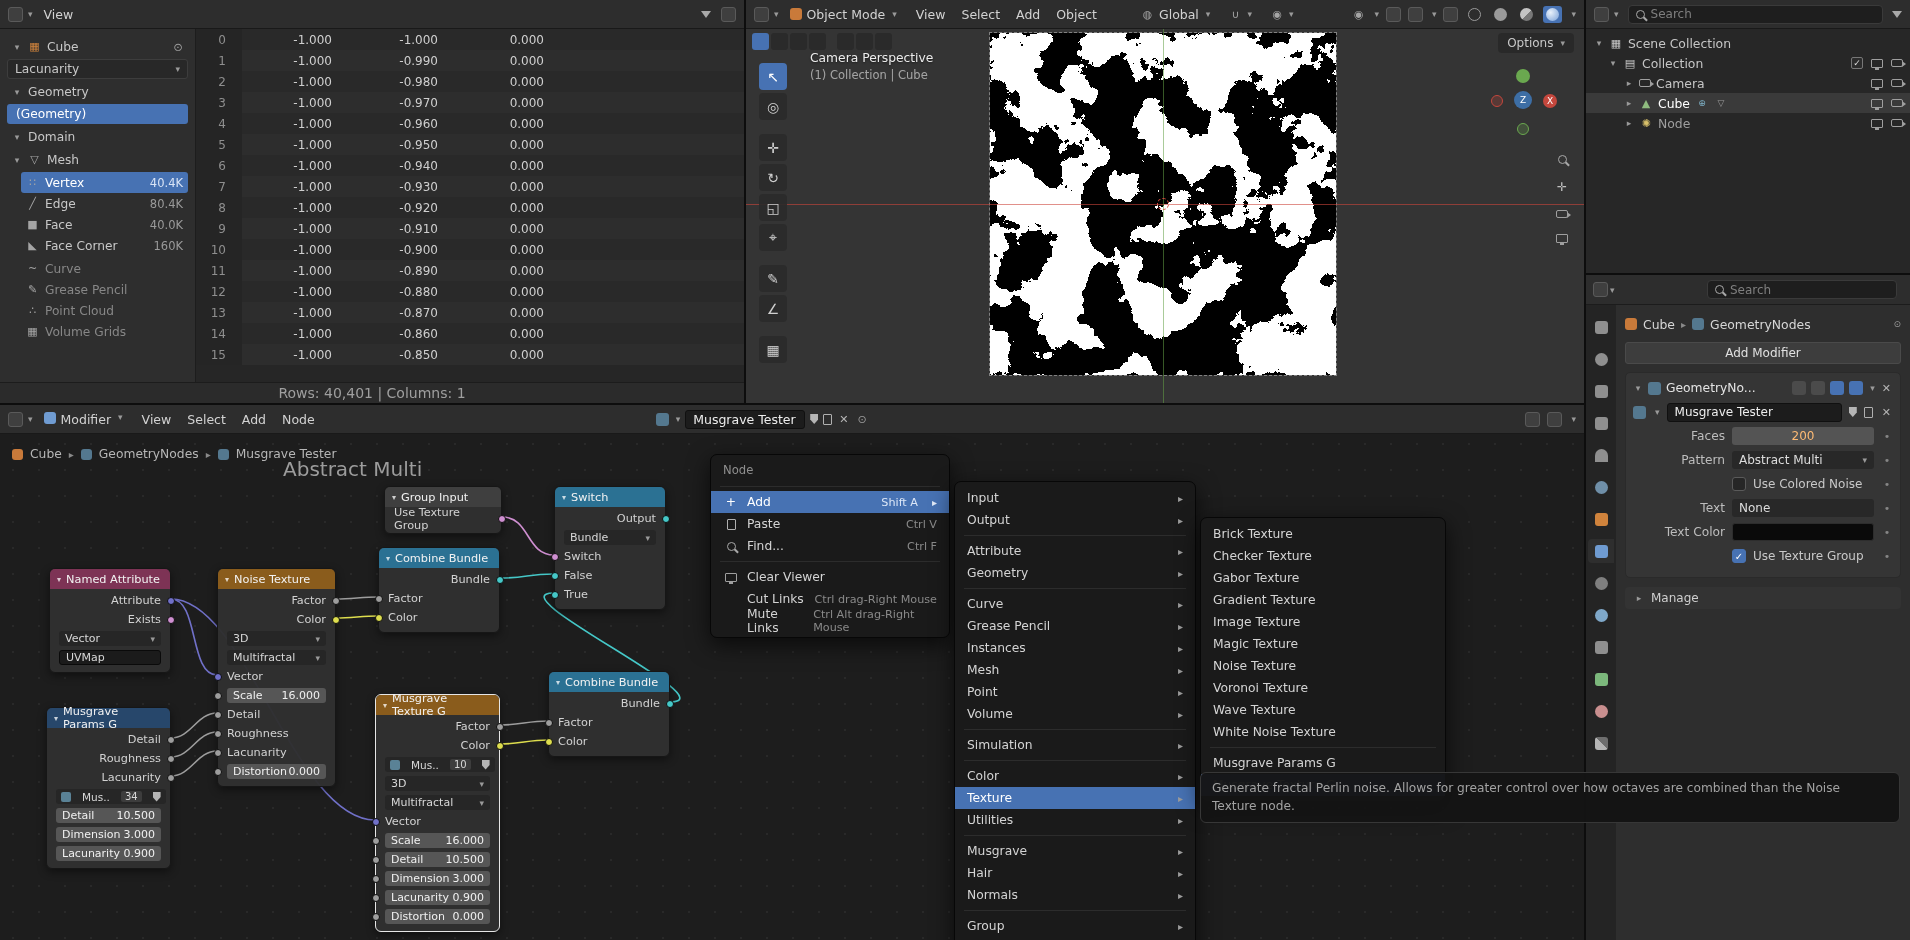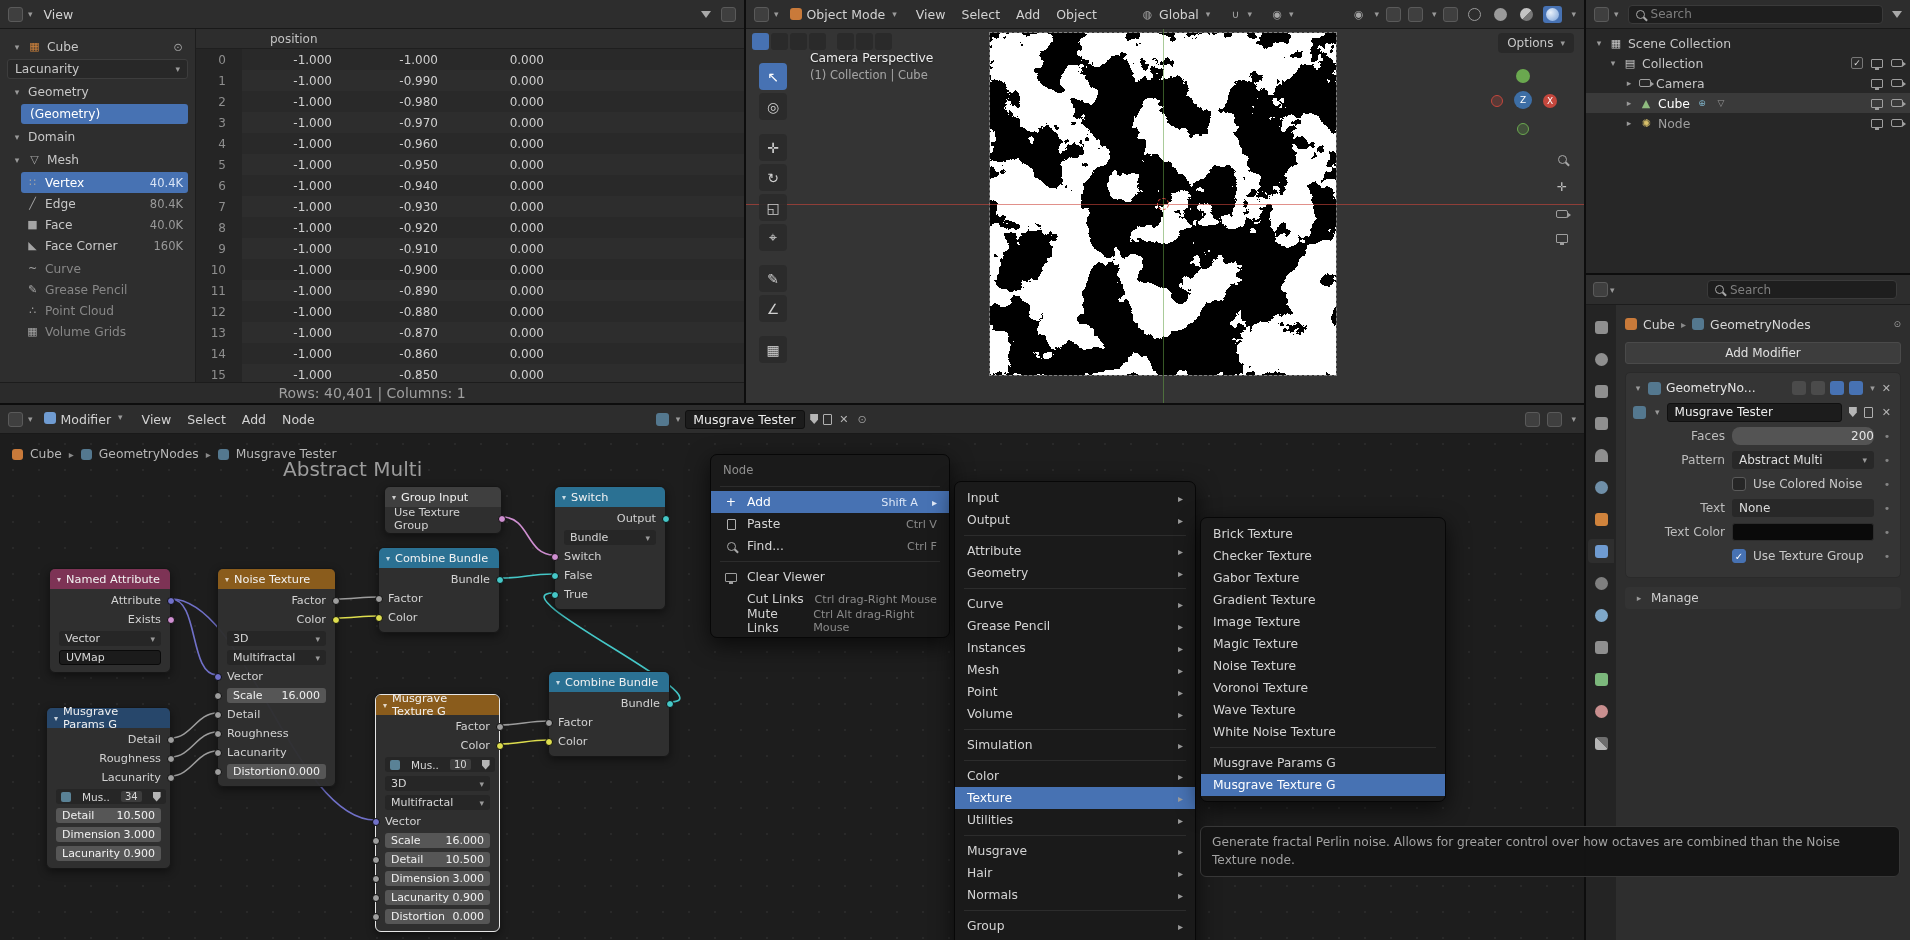--- a/index.html
+++ b/index.html
@@ -24,21 +24,21 @@
   
   #spreadsheet{left:0;top:0;width:744px;height:403px;background:#262626}
   .ss-body{display:flex;height:353px}
   .ss-side{width:196px;background:#2e2e2e;padding:7px 7px;display:flex;flex-direction:column;gap:2px;font-size:12.2px;border-right:1px solid #1d1d1d}
   .srow{height:21px;display:flex;align-items:center;gap:6px;padding:0 5px;border-radius:3px;flex:none}
   .srow .cnt{margin-left:auto;color:#9a9a9a;font-size:11.5px}
   .srow.active{background:#4772b3;color:#fff}.srow.active .cnt{color:#d9e4f6}
   .srow.ind{margin-left:14px}
   .dim{color:#878787}
   .evald{height:20px;background:#282828;border:1px solid #3d3d3d;border-radius:3px;display:flex;align-items:center;padding:0 7px;justify-content:space-between;flex:none}
-  .gpill{height:20px;background:#4772b3;border-radius:3px;color:#fff;display:flex;align-items:center;padding:0 9px;margin-left:14px;flex:none}
+  .gpill{height:20px;background:#4772b3;border-radius:3px;color:#fff;display:flex;align-items:center;padding:0 9px;flex:none}
   .sico{width:13px;text-align:center;color:#a5a5a5;font-size:11px;flex:none}
   .ss-table{flex:1;display:flex;flex-direction:column;overflow:hidden}
   .colhead{height:20px;background:#2d2d2d;border-bottom:1px solid #1f1f1f;display:flex;align-items:center;color:#c2c2c2;flex:none}
   .colhead span{margin-left:74px}
   .trow{height:21px;display:flex;align-items:stretch;font-size:12px;flex:none}
   .rows .trow:nth-child(odd){background:#292929}.rows .trow:nth-child(even){background:#2d2d2d}
   .tc{width:106px;text-align:right;padding-right:16px;color:#cfcfcf;flex:none;display:flex;align-items:center;justify-content:flex-end}
   .tc.idx{width:46px;color:#8f8f8f;background:#252525}
   .ss-foot{height:21px;background:#2b2b2b;border-top:1px solid #1c1c1c;display:flex;align-items:center;justify-content:center;color:#9f9f9f;font-size:14px}
   
@@ -91,21 +91,21 @@
   .mph{display:flex;align-items:center;gap:5px;height:24px;font-size:12.3px;color:#e4e4e4}
   .mpname{flex:1;white-space:nowrap;overflow:hidden}
   .tgl{width:14px;height:14px;border-radius:3px;background:#4b4b4b;flex:none}
   .tgl.blue{background:#4772b3}
   .xbt{color:#b5b5b5;font-size:11px;padding:0 2px}
   .idfield{flex:1;height:19px;background:#1c1c1c;border:1px solid #101010;border-radius:3px;display:flex;align-items:center;padding:0 7px;color:#ededed}
   .prow{display:flex;align-items:center;height:24px;gap:7px}
   .plabel{width:92px;text-align:right;color:#bdbdbd;flex:none;font-size:12.2px}
   .pwidget{flex:1;display:flex;align-items:center;gap:7px;min-width:0}
   .pdot{width:12px;text-align:center;color:#868686;flex:none;font-size:11px}
-  .slider{flex:1;height:18px;background:#545454;border-radius:8px;display:flex;align-items:center;justify-content:flex-end;color:#e5e5e5}
+  .slider{flex:1;height:18px;background:#545454;border-radius:3px;display:flex;align-items:center;justify-content:center;color:#fdba74}
   .pdd{flex:1;height:18px;background:#282828;border-radius:3px;display:flex;align-items:center;padding:0 7px;justify-content:space-between;color:#dcdcdc}
   .cb{width:14px;height:14px;background:#262626;border:1px solid #5a5a5a;border-radius:3px;flex:none;display:flex;align-items:center;justify-content:center;font-size:10px;color:#fff}
   .cb.on{background:#4772b3;border-color:#4772b3}
   .swatch{flex:1;height:18px;background:#0a0a0a;border-radius:3px;border:1px solid #2d2d2d}
   .managed{height:22px;background:#333;border-radius:4px;display:flex;align-items:center;gap:7px;padding:0 9px;margin-top:9px;color:#cfcfcf}
   
   #nodeeditor{left:0;top:405px;width:1584px;height:535px;background-color:#1d1d1d;background-image:radial-gradient(#292929 1px,transparent 1.3px);background-size:26px 26px}
   .necrumb{position:absolute;left:12px;top:42px;display:flex;align-items:center;gap:7px;color:#b6b6b6;font-size:12.3px;z-index:2}
   .frame-label{position:absolute;left:283px;top:52px;font-size:20px;color:#9c9c9c;z-index:1}
   .wires{position:absolute;left:0;top:0;z-index:2}
@@ -213,23 +213,20 @@
           <span class="sico dim">∴</span>
           <span>Point Cloud</span>
         </div>
           <div class="srow ind dim">
           <span class="sico dim">▦</span>
           <span>Volume Grids</span>
         </div>
         </div>
     </div>
     <div class="ss-table">
-      <div class="colhead">
-          <span>position</span>
-        </div>
       <div class="rows">
           <div class="trow">
           <span class="tc idx">0</span>
           <span class="tc">-1.000</span>
           <span class="tc">-1.000</span>
           <span class="tc">0.000</span>
         </div>
           <div class="trow">
           <span class="tc idx">1</span>
           <span class="tc">-1.000</span>
@@ -1181,15 +1178,15 @@
   <div>
       <div class="mi">
         <span>Musgrave Params G</span>
       </div>
       <div class="mi hl">
         <span>Musgrave Texture G</span>
       </div>
     </div>
 </div>
 
-<div class="tooltip" style="left:1200px;top:826px;width:700px">
+<div class="tooltip" style="left:1200px;top:772px;width:700px">
   <span>Generate fractal Perlin noise. Allows for greater control over how octaves are combined than the Noise Texture node.</span>
 </div>
 
 </body></html>

